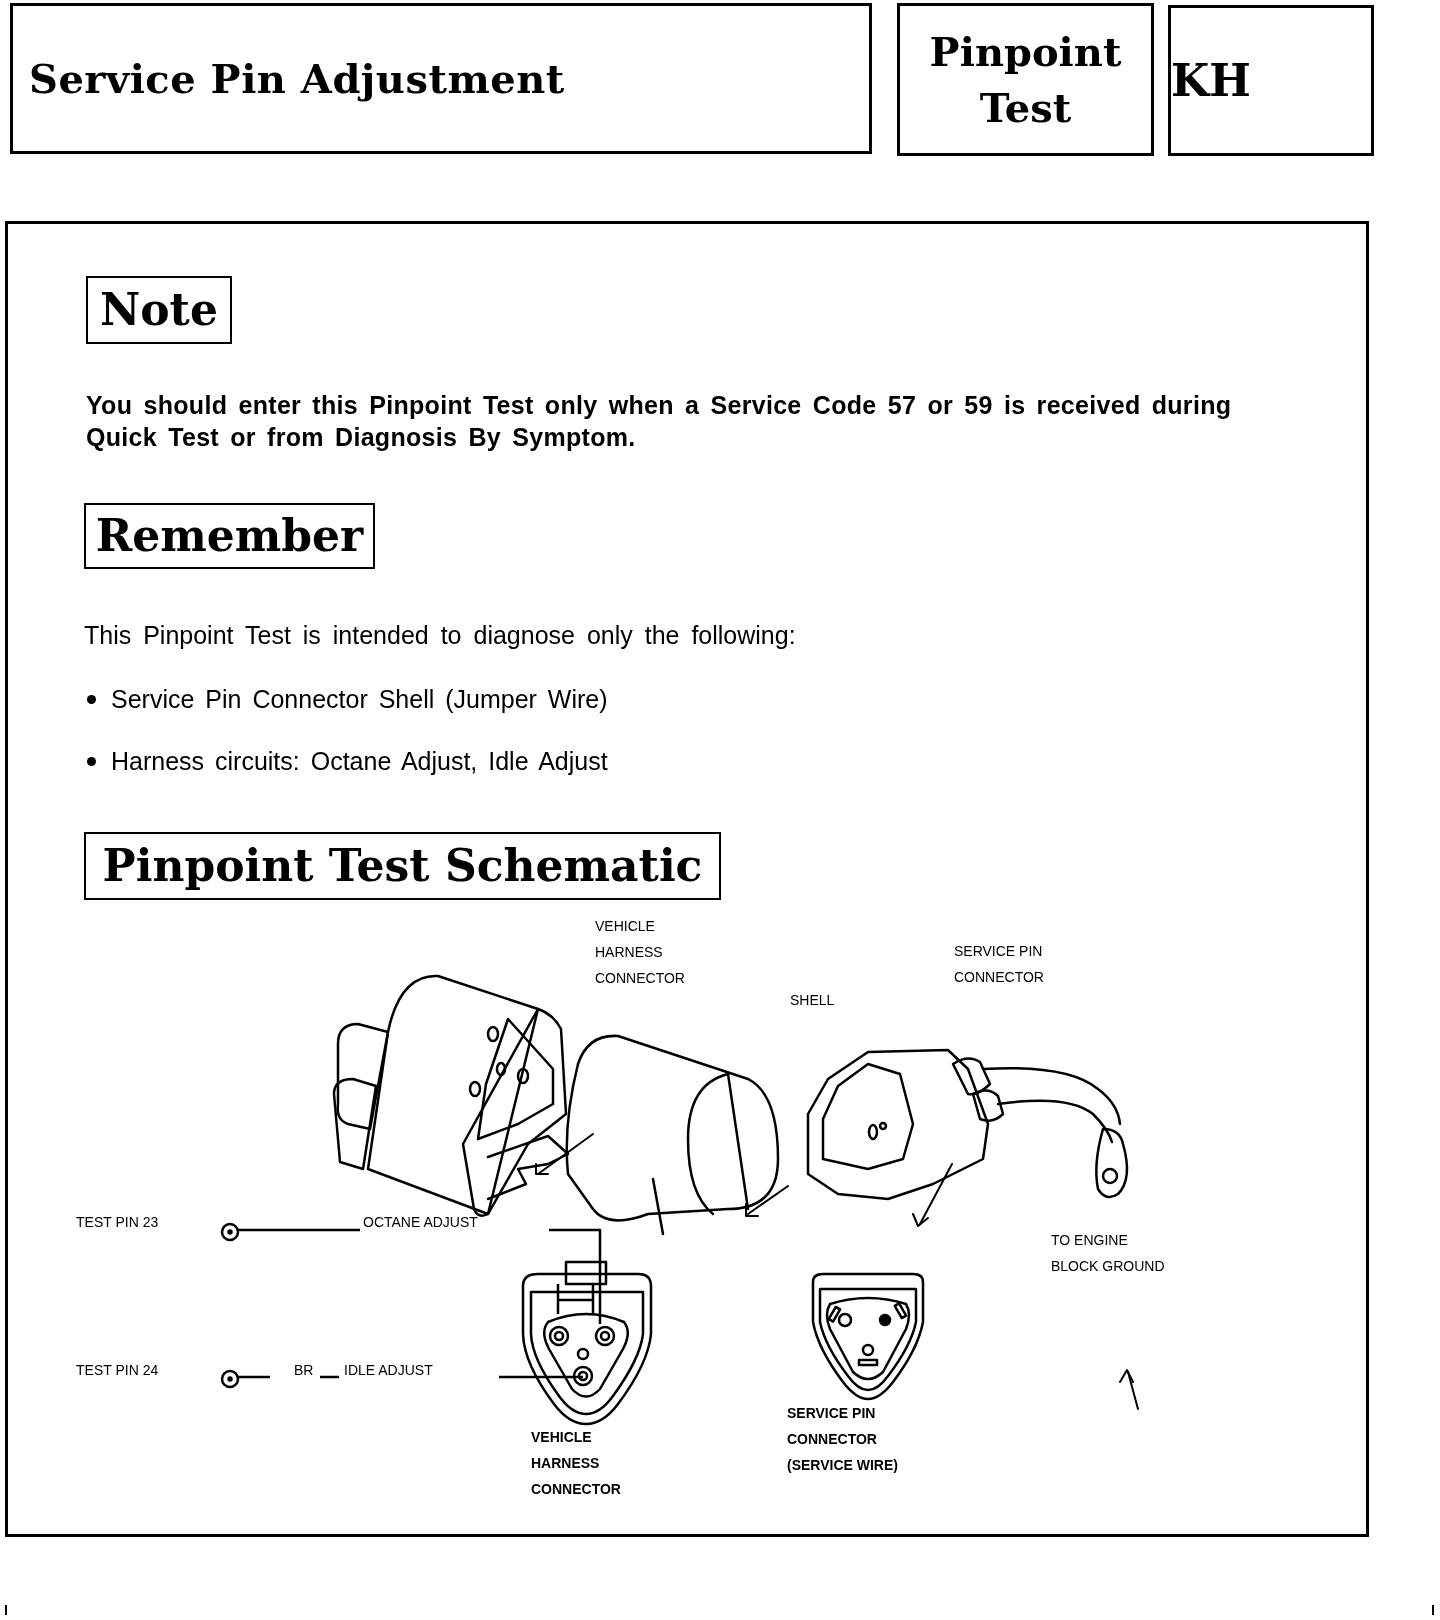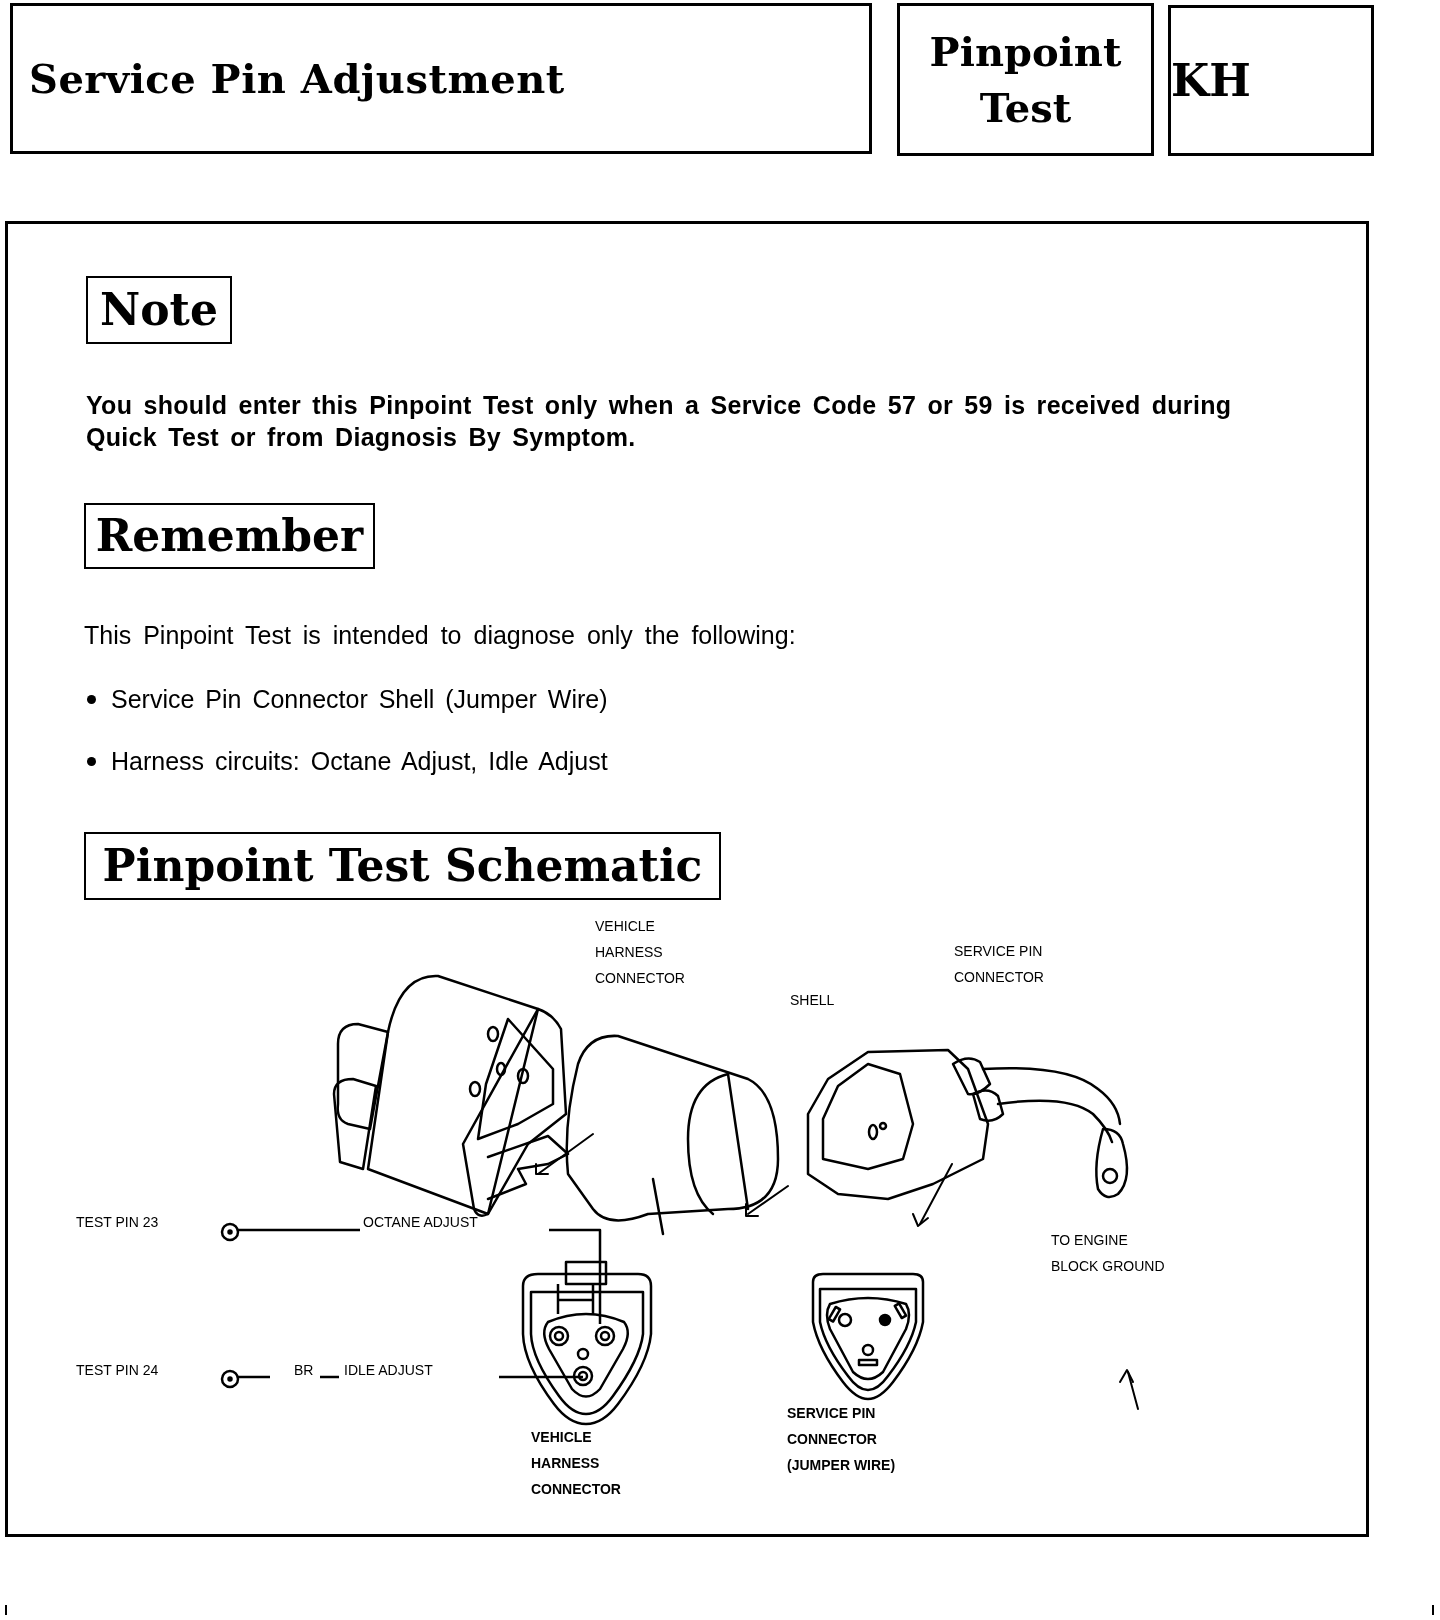--- a/index.html
+++ b/index.html
@@ -193,19 +193,19 @@
     <div class="lbl sans" style="left:336px;top:453px">IDLE ADJUST</div>
 
     <div class="lbl sans b" style="left:523px;top:520px">
       <span>VEHICLE</span>
       <span>HARNESS</span>
       <span>CONNECTOR</span>
     </div>
     <div class="lbl sans b" style="left:779px;top:496px">
       <span>SERVICE PIN</span>
       <span>CONNECTOR</span>
-      <span>(JUMPER WIRE)</span>
+      <span>(SERVICE WIRE)</span>
     </div>
   </div>
 </div>
 
 <div class="edge-mark" style="left:5px"></div>
 <div class="edge-mark" style="left:1432px"></div>
 
 </body></html>

